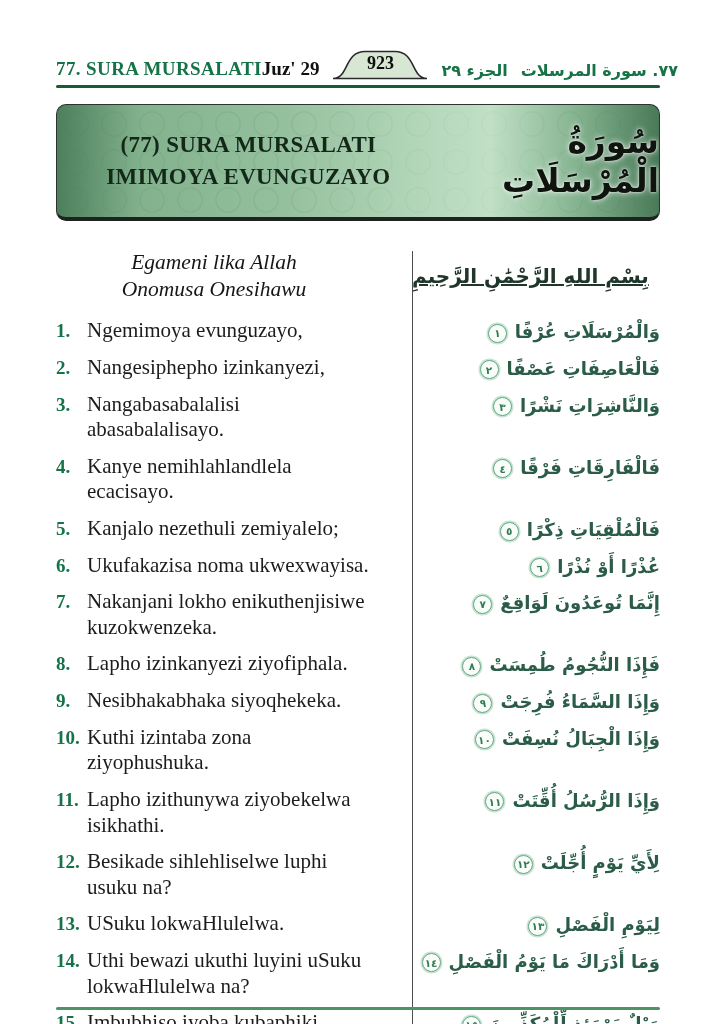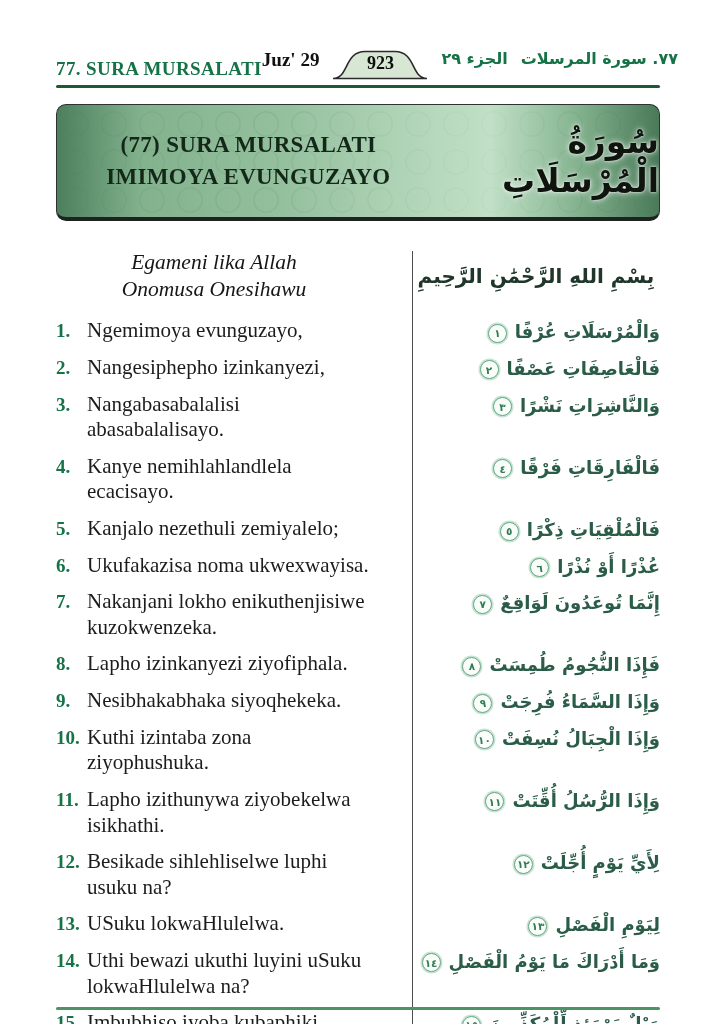--- a/index.html
+++ b/index.html
@@ -10,21 +10,21 @@
 
   
   .runhead {
     display: flex; align-items: flex-end; justify-content: space-between;
     height: 34px;
   }
   .runhead .sec-title {
     color: #157347; font-weight: bold; font-size: 19px; letter-spacing: .4px;
     white-space: nowrap;
   }
-  .runhead .right-cluster { display: flex; gap: 13px; }
+  .runhead .right-cluster { display: flex; align-items: flex-end; gap: 13px; }
   .juz-latin { font-weight: bold; font-size: 19px; color: #111; white-space: nowrap; }
   .page-badge { position: relative; width: 96px; height: 31px; }
   .page-badge svg { display: block; }
   .page-badge .num {
     position: absolute; top: 4px; left: 0; width: 100%; text-align: center;
     font-weight: bold; font-size: 18px; color: #0d0d0d;
   }
   .ar { font-family: "DejaVu Sans", sans-serif; }
   .juz-ar, .sura-ar {
     color: #157347; font-size: 16px; font-weight: bold; white-space: nowrap;
@@ -64,22 +64,22 @@
     position: absolute; top: 2px; bottom: 2px; left: 356px; width: 1px;
     background: #4d4d4d;
   }
 
   .bismillah { display: flex; margin-bottom: 14px; margin-top: 28px; }
   .bismillah .zulu {
     width: 356px; text-align: center; font-style: italic;
     font-size: 21.5px; line-height: 1.3; color: #161616; padding-right: 40px;
   }
   .bismillah .arabic {
-    flex: 1; direction: rtl; text-align: center; align-self: center;
-    font-size: 20px; color: #20362b; font-weight: bold;
+    flex: 1; direction: rtl; text-align: left; align-self: center;
+    font-size: 20px; color: #20362b; font-weight: bold; text-decoration: underline;
   }
 
   .verse-row { display: flex; align-items: flex-start; margin-bottom: 11px; }
   .verse-left { width: 356px; display: flex; align-items: flex-start; padding-right: 34px; }
   .verse-num {
     flex: 0 0 31px; color: #157347; font-weight: bold; font-size: 19px;
     line-height: 1.25; padding-top: 1px;
   }
   .verse-text { font-size: 21px; line-height: 1.22; color: #1c1c1c; }
   .verse-right {

